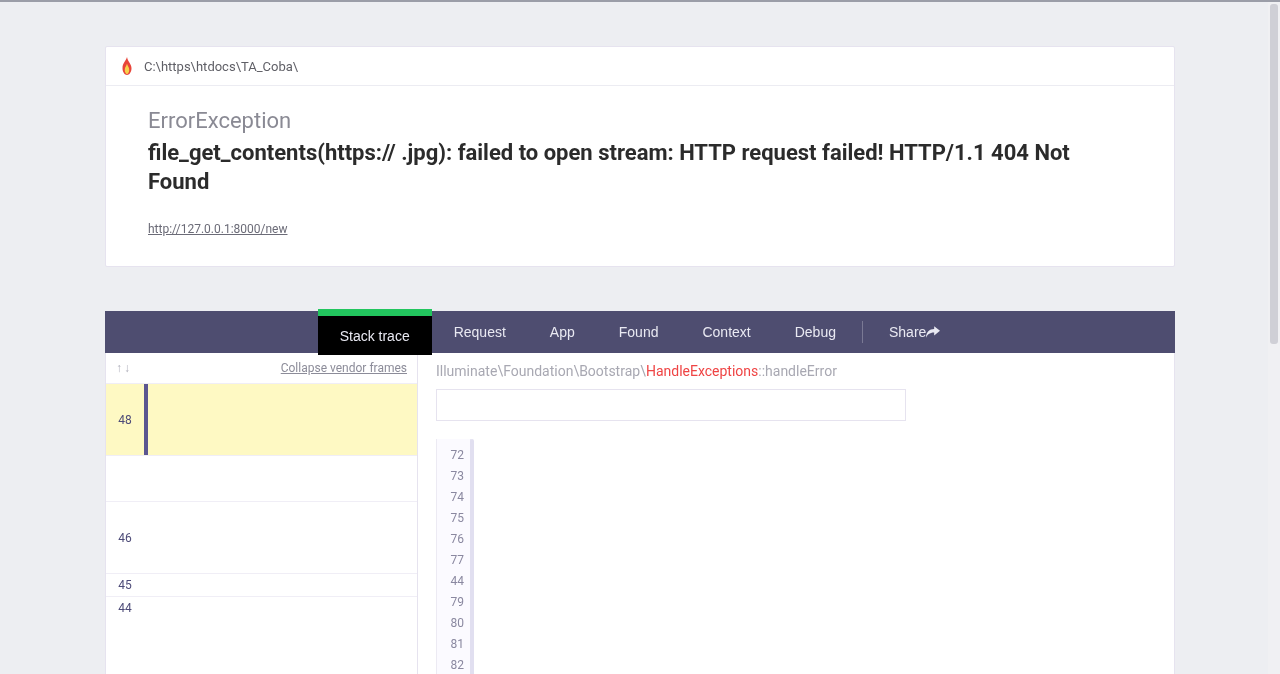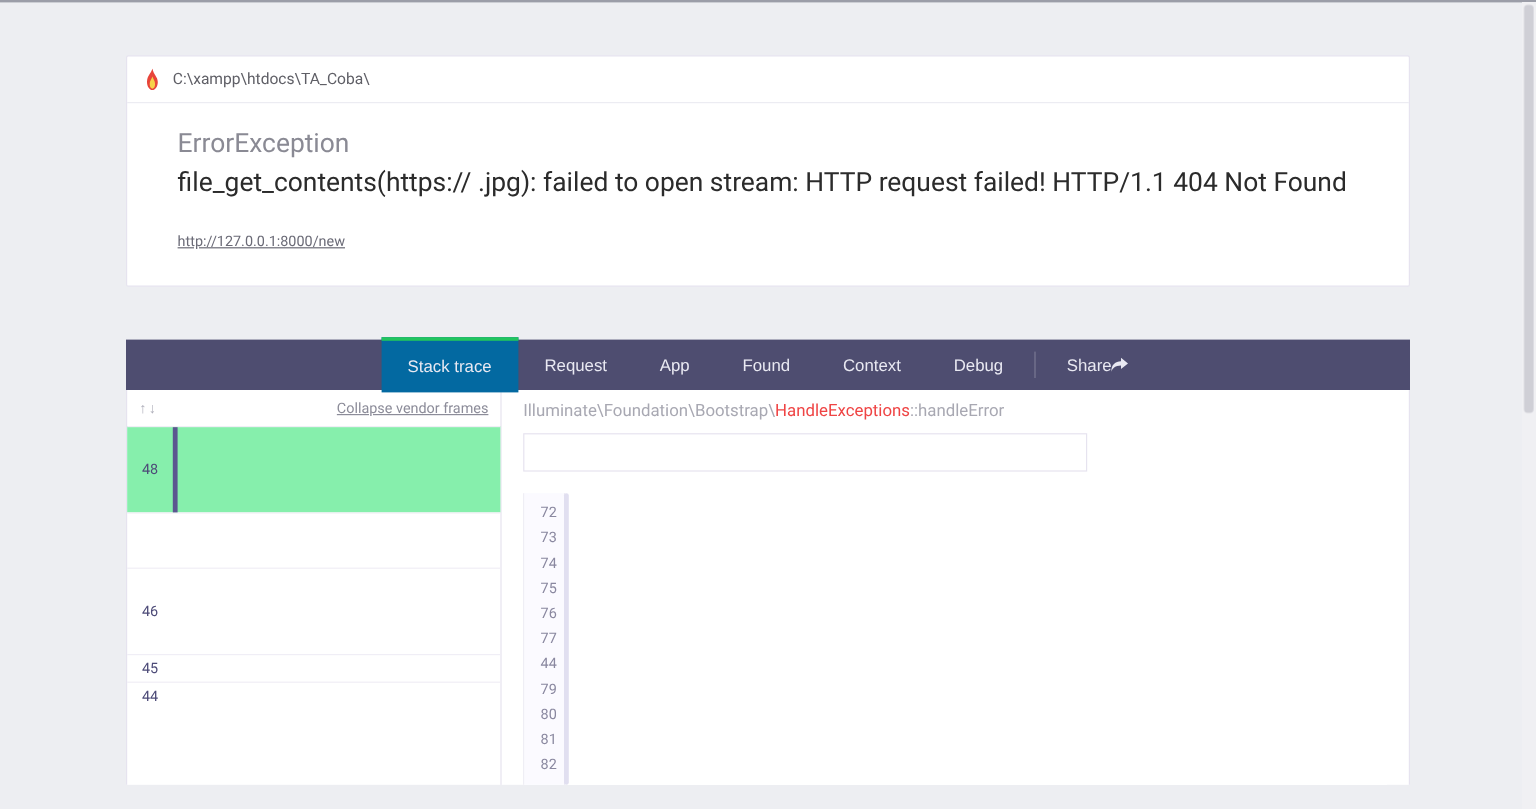--- a/index.html
+++ b/index.html
@@ -28,21 +28,21 @@
     align-items: center;
     gap: 10px;
     padding: 10px 14px;
     border-bottom: 1px solid #ececf2;
     font-size: 13px;
     color: #5f5f66;
   }
   .flame-icon { width: 14px; height: 18px; flex: 0 0 auto; }
   .hdr-body { padding: 22px 42px 0 42px; }
   .exc-class { font-size: 22px; color: #8a8a94; font-weight: 400; margin-bottom: 6px; }
-  .exc-msg { font-size: 22px; font-weight: 400; color: #2b2b2b; line-height: 1.3; }
+  .exc-msg { font-size: 22px; font-weight: 700; color: #2b2b2b; line-height: 1.3; }
   .url-line { margin-top: 26px; font-size: 12px; }
   .url-line a { color: #6b6b77; text-decoration: underline; }
 
   
   .tabs-bar {
     background: #4e4d70;
     height: 42px;
     display: flex;
     align-items: stretch;
     justify-content: center;
@@ -54,22 +54,22 @@
     display: flex;
     align-items: center;
     padding: 0 22px;
     font-size: 14px;
     color: #e9e9f2;
     cursor: pointer;
     border: none;
     background: transparent;
   }
   .tab.active {
-    background: #0369a1;
-    border-top: 3px solid #22c55e;
+    background: #000000;
+    border-top: 7px solid #22c55e;
     margin-top: -2px;
     margin-bottom: -2px;
   }
   .tabs-divider {
     width: 1px;
     background: rgba(255,255,255,0.25);
     margin: 10px 4px;
   }
   .share-tab { display: flex; align-items: center; gap: 0; }
   .share-icon { width: 14px; height: 12px; fill: #e9e9f2; }
@@ -109,21 +109,21 @@
     color: #4d4b78;
     border-top: 1px solid #f0eef6;
   }
   .frame-row.tall { min-height: 72px; }
   .frame-row .idx {
     width: 38px;
     text-align: center;
     padding: 4px 0;
   }
   .frame-row.active {
-    background: #86efac;
+    background: #fef9c3;
   }
   .frame-row .bar {
     width: 4px;
     align-self: stretch;
     background: transparent;
   }
   .frame-row.active .bar { background: #5b5690; }
 
   .right-col { flex: 1; padding: 10px 18px 0 18px; }
   .bc { font-size: 14px; color: #a8a8b2; margin-bottom: 10px; }
@@ -184,21 +184,21 @@
 <body>
 
 <div class="page">
 
   <div class="card header-card">
     <div class="path-bar">
       <svg class="flame-icon" viewBox="0 0 24 32">
         <path d="M12 0 C10 8 4 10 4 20 C4 27 8 32 12 32 C16 32 20 27 20 20 C20 12 14 10 12 0 Z" fill="#e8453a"></path>
         <path d="M12 12 C11 16 8 18 8 23 C8 27 10 30 12 30 C14 30 16 27 16 23 C16 18 13 16 12 12 Z" fill="#f7d24a"></path>
       </svg>
-      <span>C:\xampp\htdocs\TA_Coba\</span>
+      <span>C:\https\htdocs\TA_Coba\</span>
     </div>
     <div class="hdr-body">
       <div class="exc-class">ErrorException</div>
       <div class="exc-msg">file_get_contents(https://                                               .jpg): failed to open stream: HTTP request failed! HTTP/1.1 404 Not Found</div>
       <div class="url-line">
         <a href="#">http://127.0.0.1:8000/new</a>
       </div>
     </div>
   </div>
 

